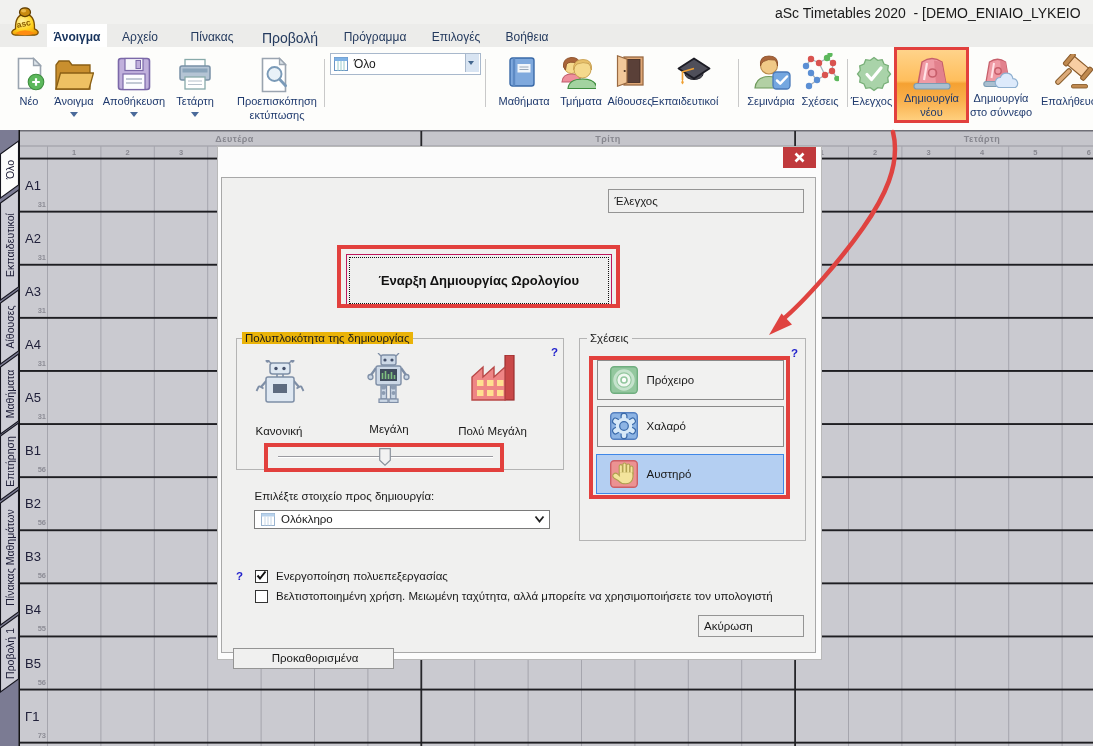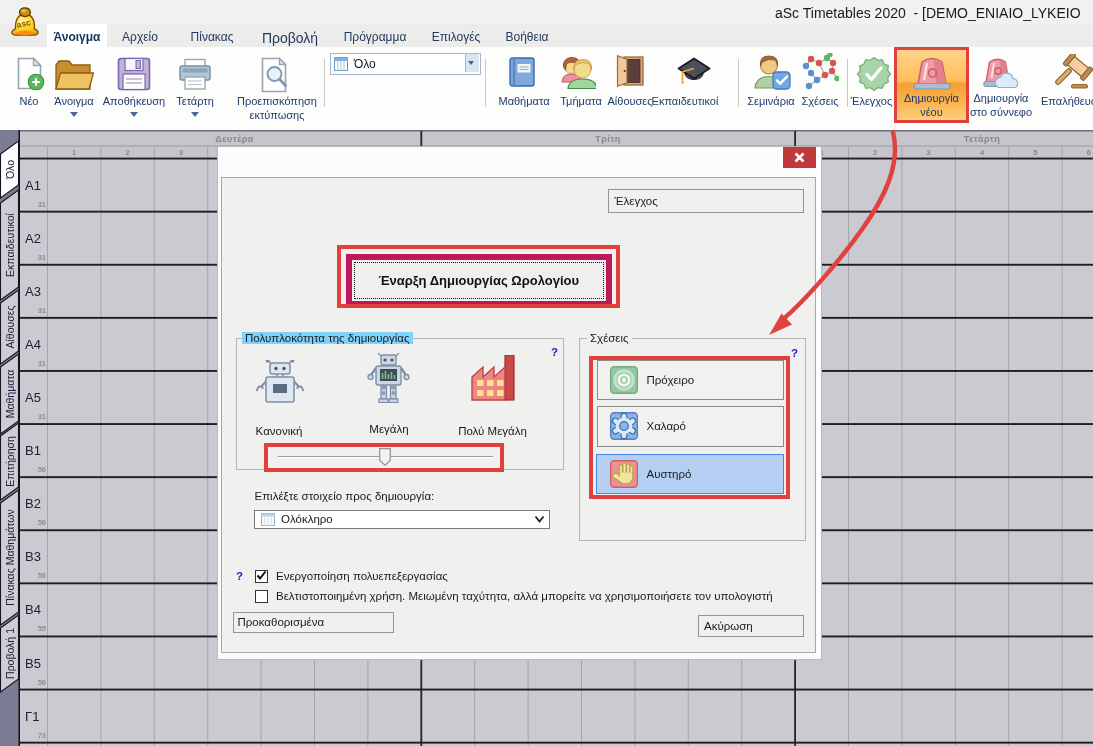--- a/index.html
+++ b/index.html
@@ -276,26 +276,26 @@
       <polygon points="0.5,498 18.5,485 18.5,549 0.5,562" fill="#cdcdd6" stroke="#15151f" stroke-width="1.1"></polygon>
       <text x="11" y="523.5" font-size="10.5" fill="#20203a" text-anchor="middle" transform="rotate(-90 11 523.5)" dominant-baseline="middle">Προβολή 1</text>
     </svg>
 <div class="abs" style="left:216.5px;top:146px;width:605.5px;height:514px;background:#fcfcfc;border:1px solid #b9b9b9;box-sizing:border-box;"></div>
 <div class="abs" style="left:783px;top:147px;width:33px;height:21px;background:#c0393c;"></div>
 <svg class="abs" style="left:794px;top:152px" width="11" height="11" viewBox="0 0 11 11">
       <path d="M1.5 1.5 L9.5 9.5 M9.5 1.5 L1.5 9.5" stroke="#fff" stroke-width="2.6"></path>
     </svg>
 <div class="abs" style="left:220.5px;top:177px;width:595.5px;height:476px;background:#f0f0ef;border:1px solid #a8a8a8;box-sizing:border-box;"></div>
 <div class="btn" style="left:607.5px;top:189px;width:196px;height:24px;line-height:22px;padding-left:6px;box-sizing:border-box;">Έλεγχος</div>
-<div class="abs" style="left:345.5px;top:253.5px;width:266.5px;height:53px;background:#efefee;border:6px solid #be185d;box-sizing:border-box;padding-left:25px;">
+<div class="abs" style="left:345.5px;top:253.5px;width:266.5px;height:53px;background:#efefee;border:1px solid #be185d;box-sizing:border-box;padding-left:25px;">
 <div style="position:absolute;left:2px;top:2px;right:2px;bottom:2px;border:1px dotted #111;"></div>
 <div style="position:absolute;left:0;top:0;width:100%;height:100%;display:flex;align-items:center;justify-content:center;font-size:13px;font-weight:bold;color:#111;">Έναρξη Δημιουργίας Ωρολογίου</div>
 </div>
 <div class="abs" style="left:236px;top:338px;width:328px;height:132px;border:1px solid #b4b4b4;box-sizing:border-box;"></div>
-<div class="dtx" style="left:242px;top:332px;background:#7dd3fc;padding:0 3px;">Πολυπλοκότητα της δημιουργίας</div>
+<div class="dtx" style="left:242px;top:332px;background:#eab308;padding:0 3px;">Πολυπλοκότητα της δημιουργίας</div>
 <div class="abs" style="left:551px;top:345.5px;font-size:11.5px;font-weight:bold;color:#2222cc;">?</div>
 <svg class="abs" style="left:255px;top:360px" width="50" height="44" viewBox="0 0 50 44">
 <g stroke="#7e8ea6" fill="#dfe8f2">
 <path d="M13 19 L6 27 M37 19 L44 27" stroke-width="2.2" fill="none"></path>
 <path d="M4 26 l-2.5 5 m2.5 -5 l4.5 2.5" stroke-width="1.8" fill="none"></path>
 <path d="M46 26 l2.5 5 m-2.5 -5 l-4.5 2.5" stroke-width="1.8" fill="none"></path>
 <path d="M17 4 l-4 -3.5 M33 4 l4 -3.5" stroke-width="1.3" fill="none"></path>
 <circle cx="12.5" cy="0.8" r="1.5" fill="#7e8ea6"></circle>
         <circle cx="37.5" cy="0.8" r="1.5" fill="#7e8ea6"></circle>
 <rect x="15" y="3" width="20" height="11" rx="2.5" stroke-width="1.5"></rect>
@@ -405,21 +405,21 @@
       <path d="M1.5 1.5 L5.5 6.5 L9.5 1.5" stroke="#222" stroke-width="1.8" fill="none"></path>
     </svg>
 <div class="abs" style="left:236px;top:569.5px;font-size:11.5px;font-weight:bold;color:#2222cc;">?</div>
 <div class="abs" style="left:254.5px;top:569.5px;width:13px;height:13px;background:#fff;border:1px solid #333;box-sizing:border-box;"></div>
 <svg class="abs" style="left:256px;top:570px" width="11" height="11" viewBox="0 0 11 11">
       <path d="M1.5 5.5 L4 8.5 L9.5 1.5" stroke="#111" stroke-width="2" fill="none"></path>
     </svg>
 <div class="dtx" style="left:276px;top:570px;">Ενεργοποίηση πολυεπεξεργασίας</div>
 <div class="abs" style="left:254.5px;top:589.5px;width:13px;height:13px;background:#fff;border:1px solid #333;box-sizing:border-box;"></div>
 <div class="dtx" style="left:276px;top:590px;">Βελτιστοποιημένη χρήση. Μειωμένη ταχύτητα, αλλά μπορείτε να χρησιμοποιήσετε τον υπολογιστή</div>
-<div class="btn" style="left:232.5px;top:612px;width:161px;height:21px;line-height:19px;padding-left:4px;box-sizing:border-box;">Προκαθορισμένα</div>
+<div class="btn" style="left:232.5px;top:648px;width:161px;height:21px;line-height:19px;padding-left:4px;box-sizing:border-box;text-align:center;">Προκαθορισμένα</div>
 <div class="btn" style="left:698px;top:615px;width:106px;height:22px;line-height:20px;padding-left:5px;box-sizing:border-box;">Ακύρωση</div>
 <div class="abs" style="left:337px;top:244.5px;width:282.5px;height:63.5px;border:4.5px solid #e2403d;box-sizing:border-box;"></div>
 <div class="abs" style="left:264px;top:443px;width:240px;height:29px;border:4px solid #e2403d;box-sizing:border-box;"></div>
 <div class="abs" style="left:588.5px;top:356px;width:201px;height:143px;border:4.5px solid #e2403d;box-sizing:border-box;"></div>
 <svg class="abs" style="left:0;top:0;pointer-events:none" width="1093" height="746" viewBox="0 0 1093 746">
 <path d="M893 132 C 901 165 884 198 863 228 C 842 258 806 300 781 321" stroke="#df4340" stroke-width="4.5" fill="none" stroke-linecap="round"></path>
 <path d="M781.5 313.5 L769 335 L792 324.5 Z" fill="#df4340"></path>
 </svg>
 </div>
 </body></html>

